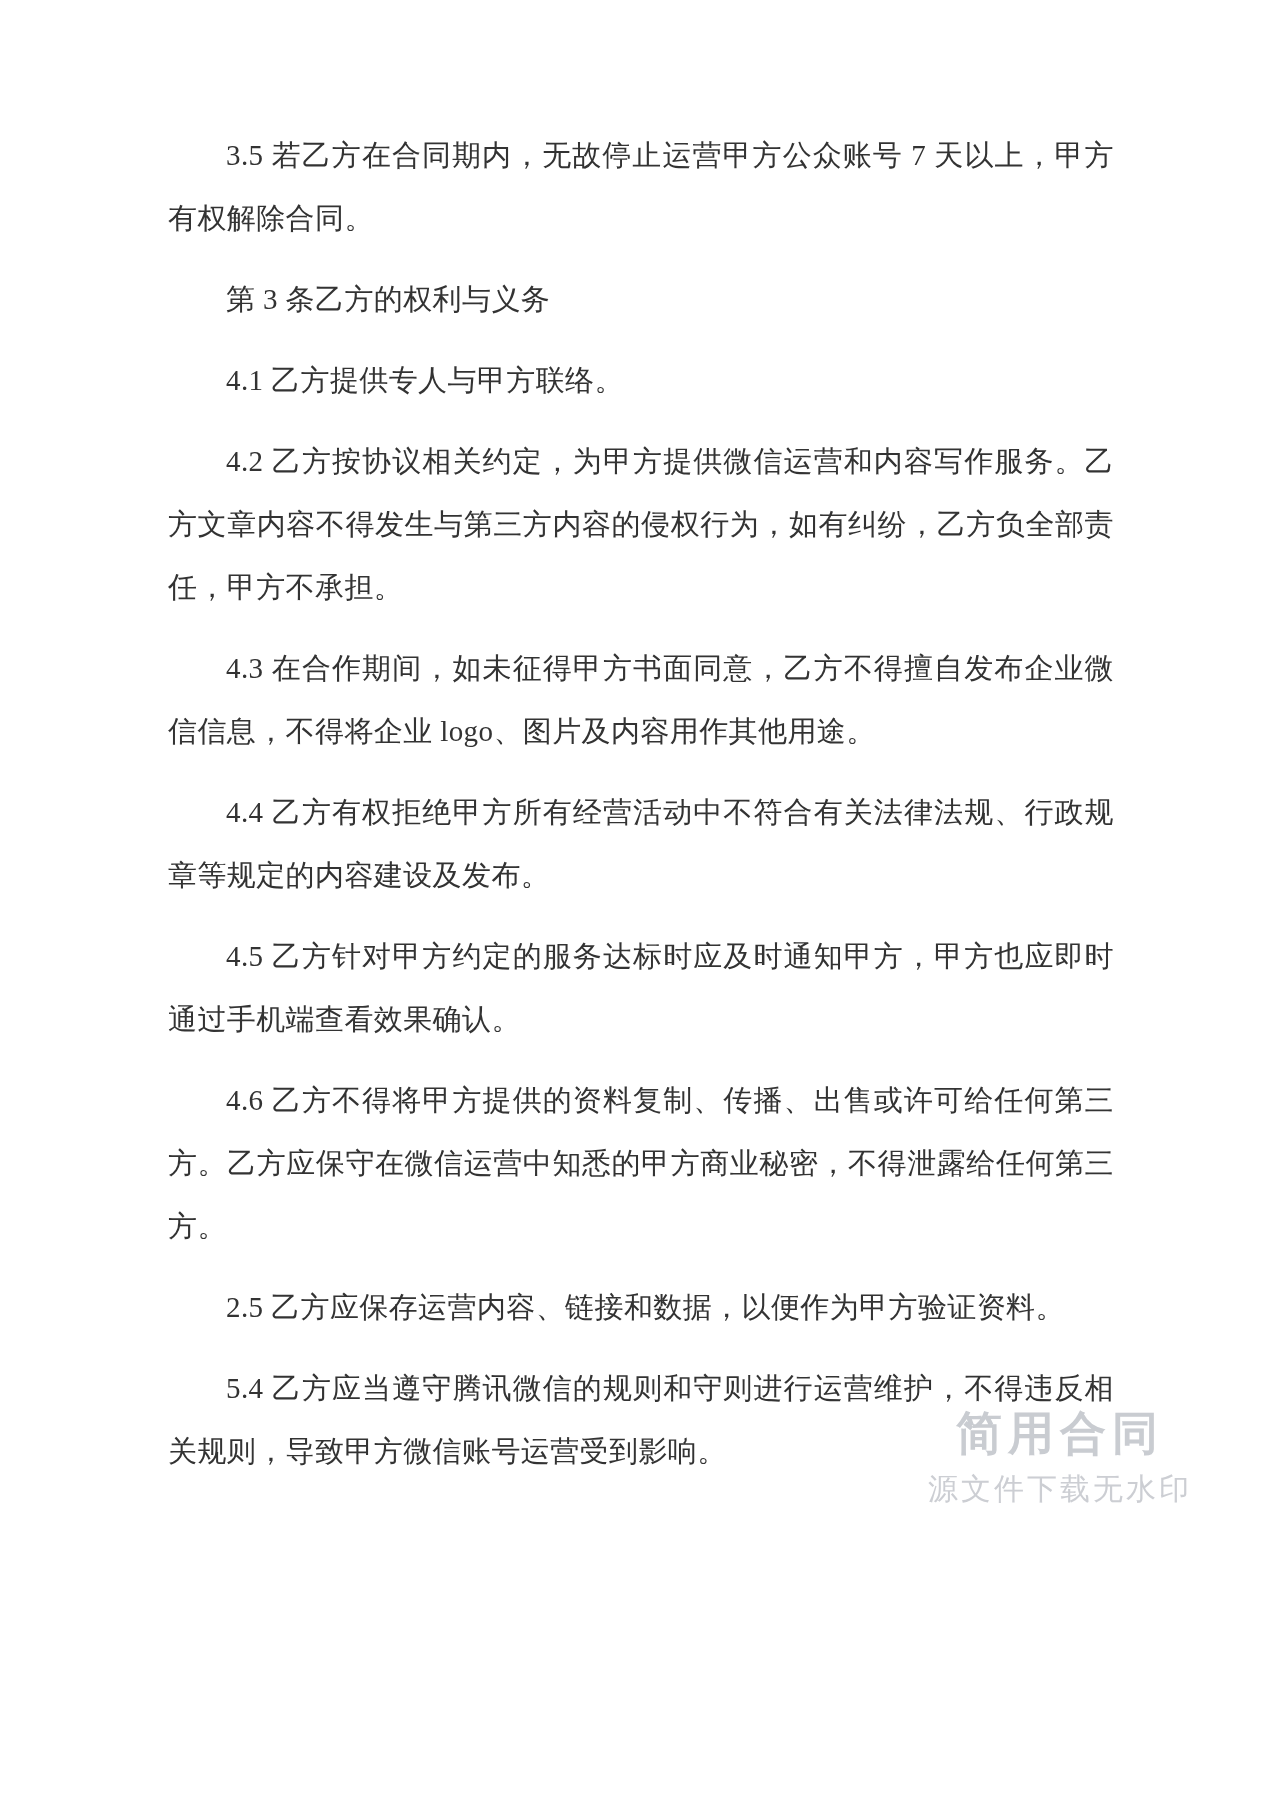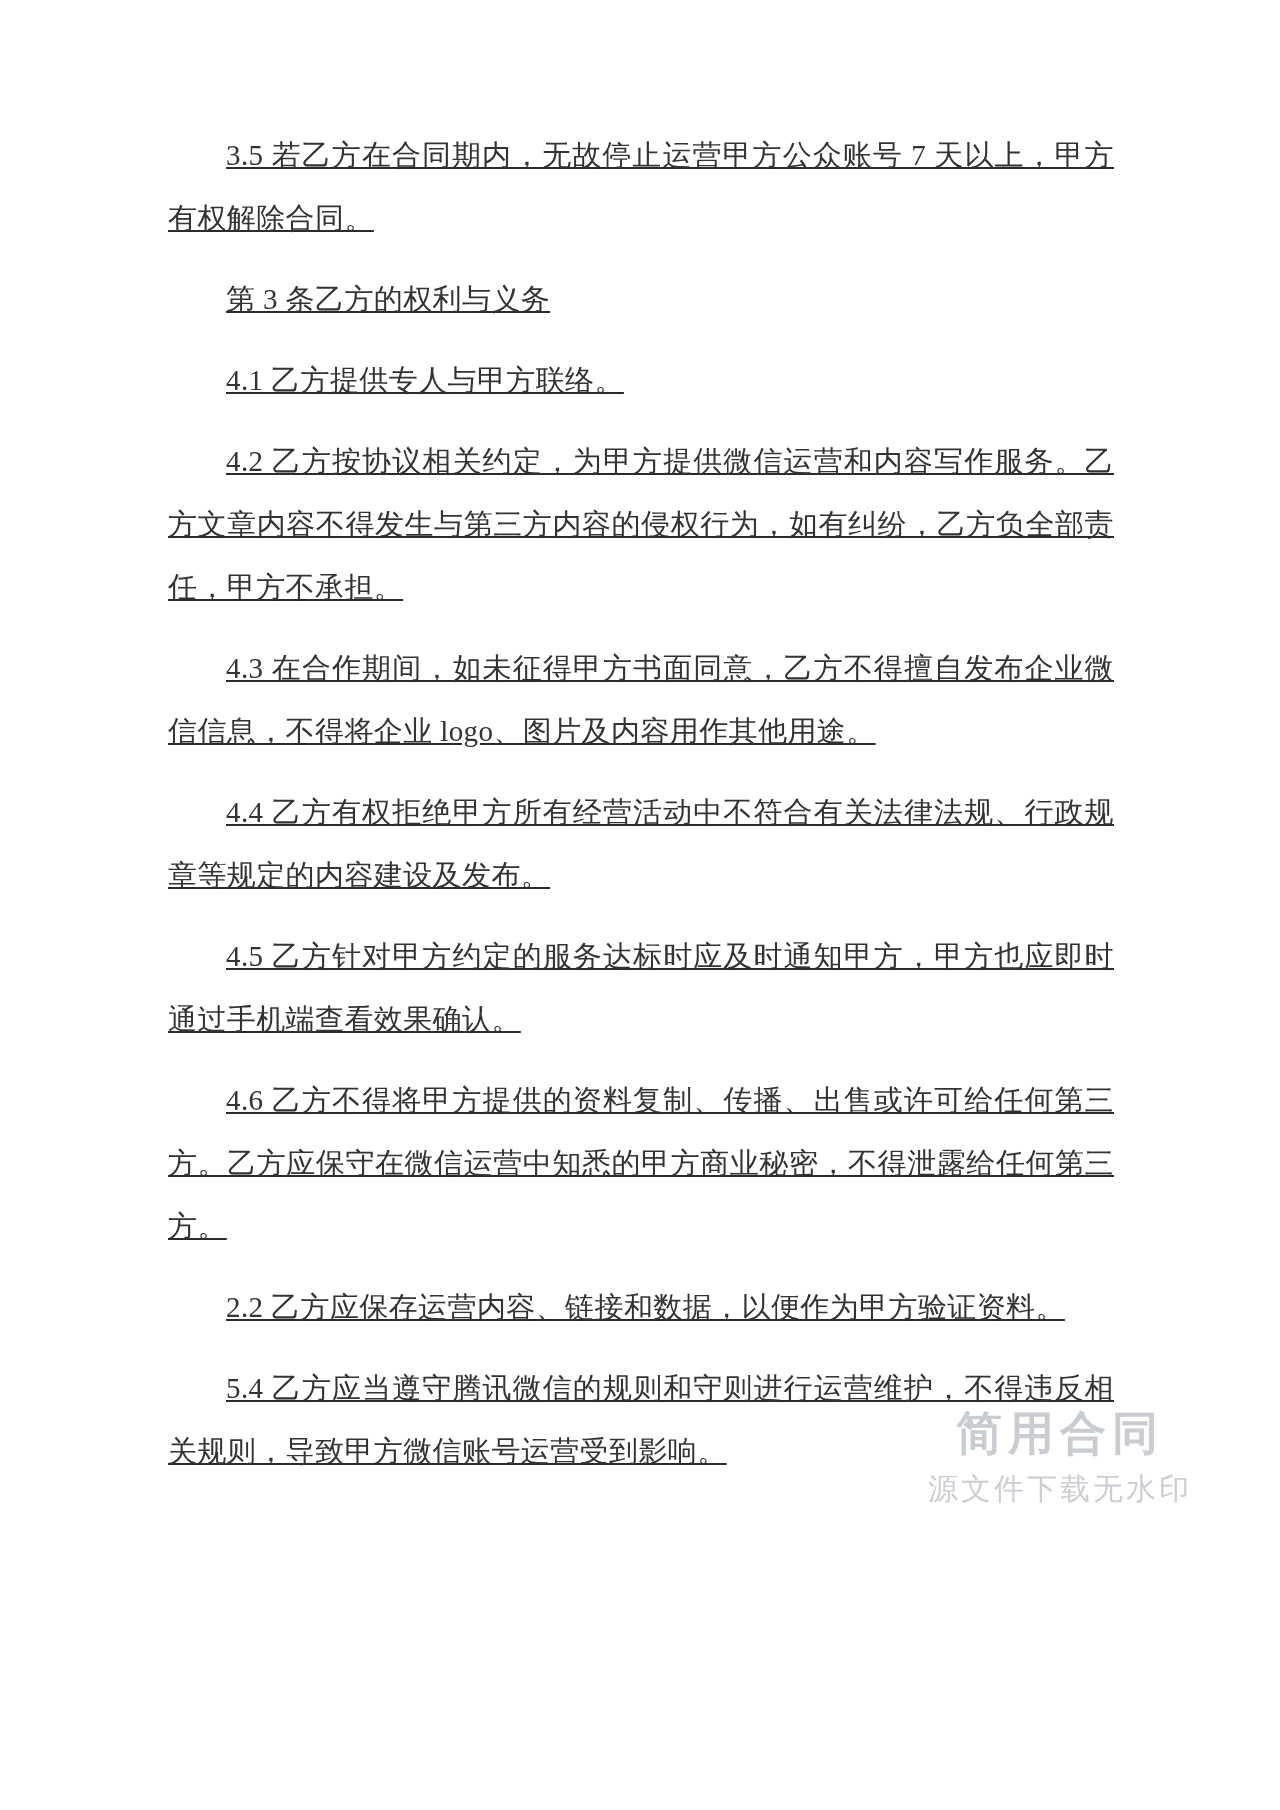--- a/index.html
+++ b/index.html
@@ -14,21 +14,20 @@
     background: #ffffff;
     overflow: hidden;
     font-family: "Liberation Serif", "DejaVu Serif", serif;
     color: #2b2b2b;
   }
   .doc-body {
     position: absolute;
     left: 168px;
     top: 124px;
     width: 946px;
-    text-decoration: underline;
   }
   .para {
     font-size: 29px;
     line-height: 63px;
     letter-spacing: 0.4px;
     text-align: justify;
     text-justify: inter-character;
     margin: 0 0 18px 0;
     text-indent: 58px;
     color: #333333;
@@ -68,21 +67,21 @@
 
   <div class="doc-body">
     <p class="para">3.5 若乙方在合同期内，无故停止运营甲方公众账号 7 天以上，甲方有权解除合同。</p>
     <p class="para">第 3 条乙方的权利与义务</p>
     <p class="para">4.1 乙方提供专人与甲方联络。</p>
     <p class="para">4.2 乙方按协议相关约定，为甲方提供微信运营和内容写作服务。乙方文章内容不得发生与第三方内容的侵权行为，如有纠纷，乙方负全部责任，甲方不承担。</p>
     <p class="para">4.3 在合作期间，如未征得甲方书面同意，乙方不得擅自发布企业微信信息，不得将企业 logo、图片及内容用作其他用途。</p>
     <p class="para">4.4 乙方有权拒绝甲方所有经营活动中不符合有关法律法规、行政规章等规定的内容建设及发布。</p>
     <p class="para">4.5 乙方针对甲方约定的服务达标时应及时通知甲方，甲方也应即时通过手机端查看效果确认。</p>
     <p class="para">4.6 乙方不得将甲方提供的资料复制、传播、出售或许可给任何第三方。乙方应保守在微信运营中知悉的甲方商业秘密，不得泄露给任何第三方。</p>
-    <p class="para">2.2 乙方应保存运营内容、链接和数据，以便作为甲方验证资料。</p>
+    <p class="para">2.5 乙方应保存运营内容、链接和数据，以便作为甲方验证资料。</p>
     <p class="para last">5.4 乙方应当遵守腾讯微信的规则和守则进行运营维护，不得违反相关规则，导致甲方微信账号运营受到影响。</p>
   </div>
 
   <div class="watermark">
     <div class="wm-main">简用合同</div>
     <div class="wm-sub">源文件下载无水印</div>
   </div>
 
 </div>
 

